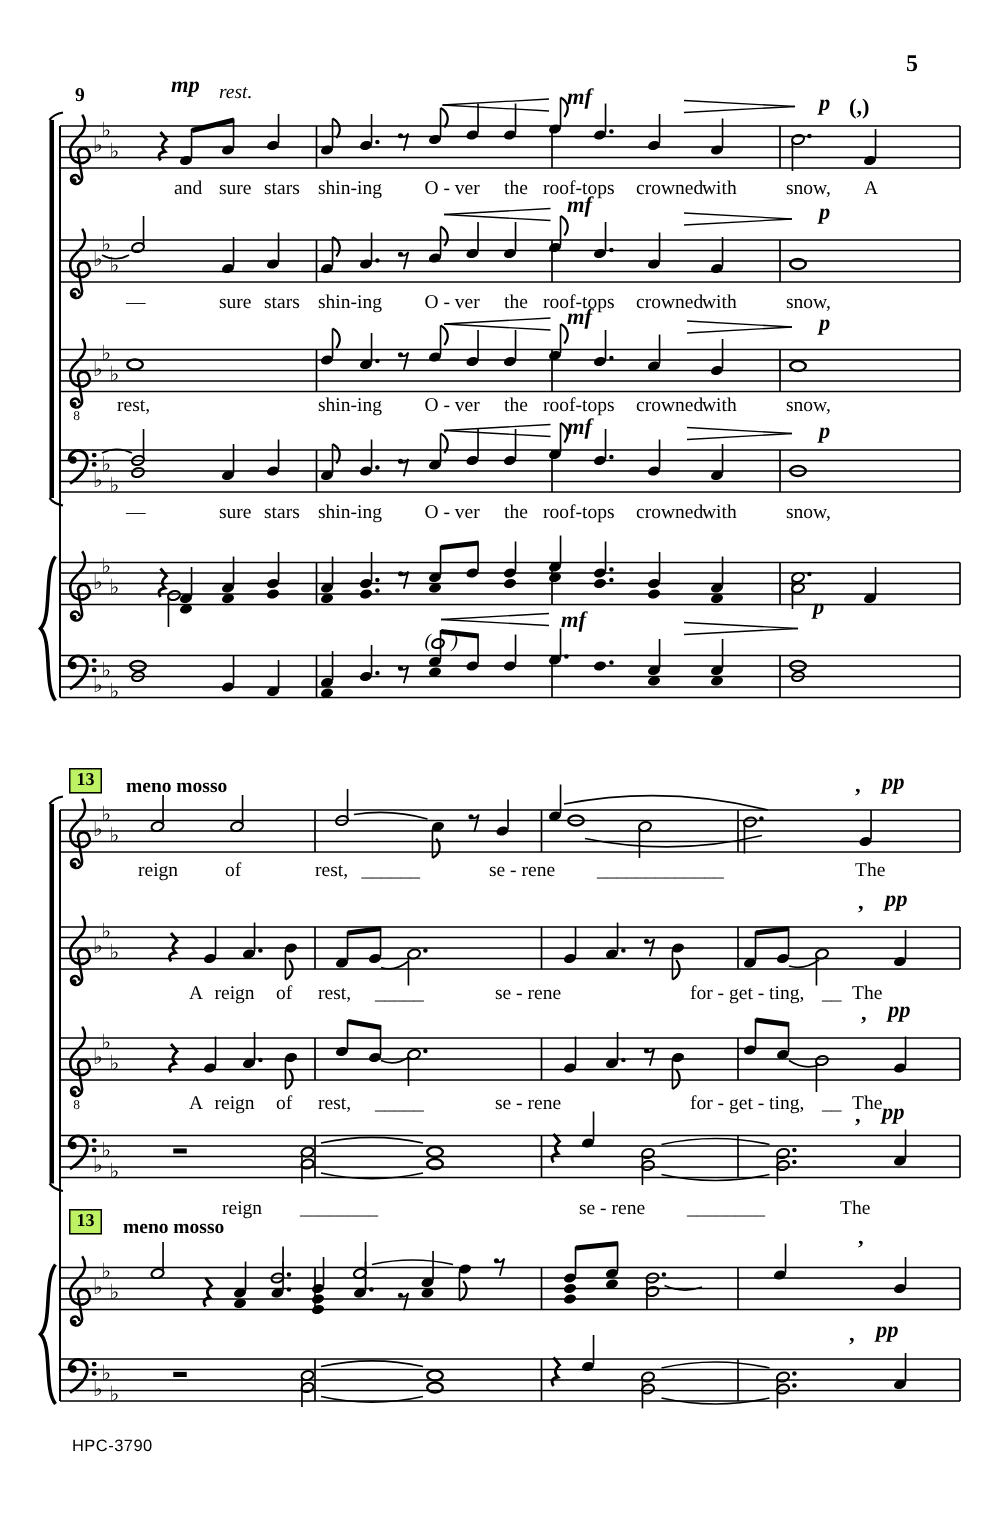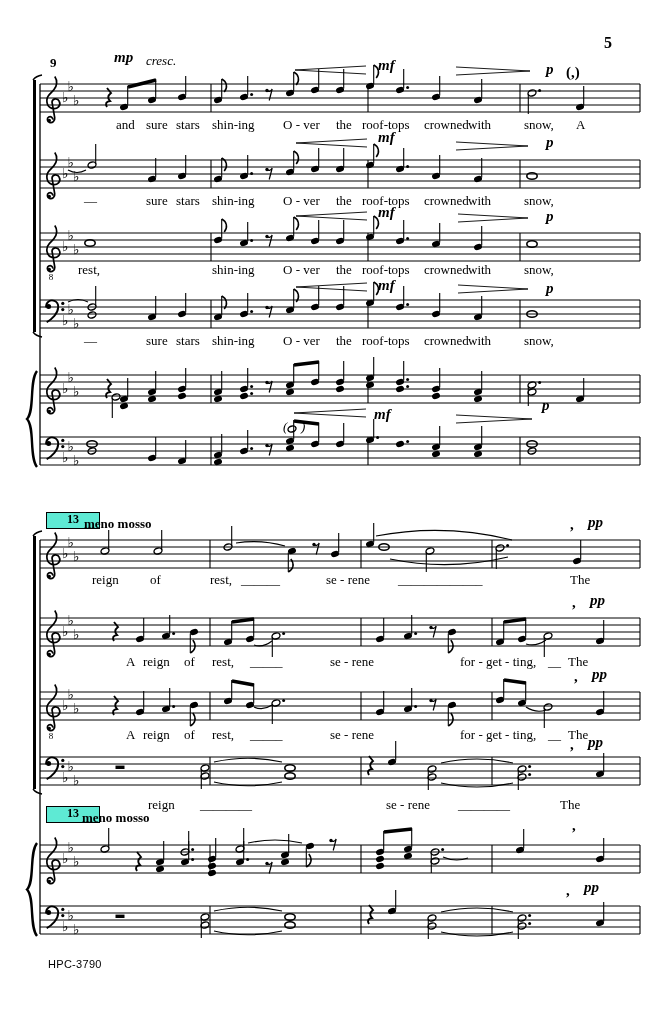--- a/index.html
+++ b/index.html
@@ -6,21 +6,21 @@
   .page{position:relative;width:658px;height:1024px;background:#fff;color:#000;
         font-family:"Liberation Serif",serif;overflow:hidden;}
   #score-svg{position:absolute;left:0;top:0;}
   #marks{position:absolute;left:0;top:0;width:658px;height:1024px;}
   .mark{position:absolute;white-space:nowrap;line-height:1;color:#000;}
   .lyr{font:13px "Liberation Serif",serif;}
   .dyn{font:italic 700 15px "Liberation Serif",serif;}
   .it{font:italic 13px "Liberation Serif",serif;}
   .num{font:700 13px "Liberation Serif",serif;}
   .tempo{font:700 13px "Liberation Serif",serif;}
-  .reh{font:700 12px "Liberation Serif",serif;border:1.5px solid #000;padding:0 20px 1px;line-height:1.15;background:#5eead4;}
+  .reh{font:700 12px "Liberation Serif",serif;border:1.5px solid #000;padding:0 4px 1px;line-height:1.15;background:#bef264;}
   .breath{font:700 15px "Liberation Serif",serif;}
   .pagenum{position:absolute;left:604px;top:34px;font:700 16px "Liberation Serif",serif;}
   .footer{position:absolute;left:48px;top:958px;font:11px "Liberation Sans",sans-serif;letter-spacing:.3px;}
 </style>
 </head>
 <body>
 
 <div class="page">
   <svg id="score-svg" width="658" height="1024" viewBox="0 0 658 1024">
       <g>
@@ -696,21 +696,21 @@
           <path d="M214 911 Q248 903.4444444444445 282 911" stroke="#000" stroke-width="1.15" fill="none"></path>
           <path d="M214 931 Q248 938.5555555555555 282 931" stroke="#000" stroke-width="1.15" fill="none"></path>
           <path d="M441 912 Q477 904 513 912" stroke="#000" stroke-width="1.15" fill="none"></path>
           <path d="M441 932 Q477 940 513 932" stroke="#000" stroke-width="1.15" fill="none"></path>
         </g>
       </g>
     </svg>
   <div id="marks">
       <span class="mark num" style="left: 50px; top: 55px;">9</span>
       <span class="mark dyn" style="left: 114px; top: 49px;">mp</span>
-      <span class="mark it" style="left: 146px; top: 53px;">cresc.</span>
+      <span class="mark it" style="left: 146px; top: 53px;">rest.</span>
       <span class="mark dyn" style="left: 378px; top: 57px;">mf</span>
       <span class="mark dyn" style="left: 546px; top: 61px;">p</span>
       <span class="mark breath" style="left: 566px; top: 64px;">(,)</span>
       <span class="mark dyn" style="left: 378px; top: 129px;">mf</span>
       <span class="mark dyn" style="left: 546px; top: 134px;">p</span>
       <span class="mark dyn" style="left: 378px; top: 204px;">mf</span>
       <span class="mark dyn" style="left: 546px; top: 208px;">p</span>
       <span class="mark dyn" style="left: 378px; top: 277px;">mf</span>
       <span class="mark dyn" style="left: 546px; top: 280px;">p</span>
       <span class="mark dyn" style="left: 374px; top: 406px;">mf</span>

